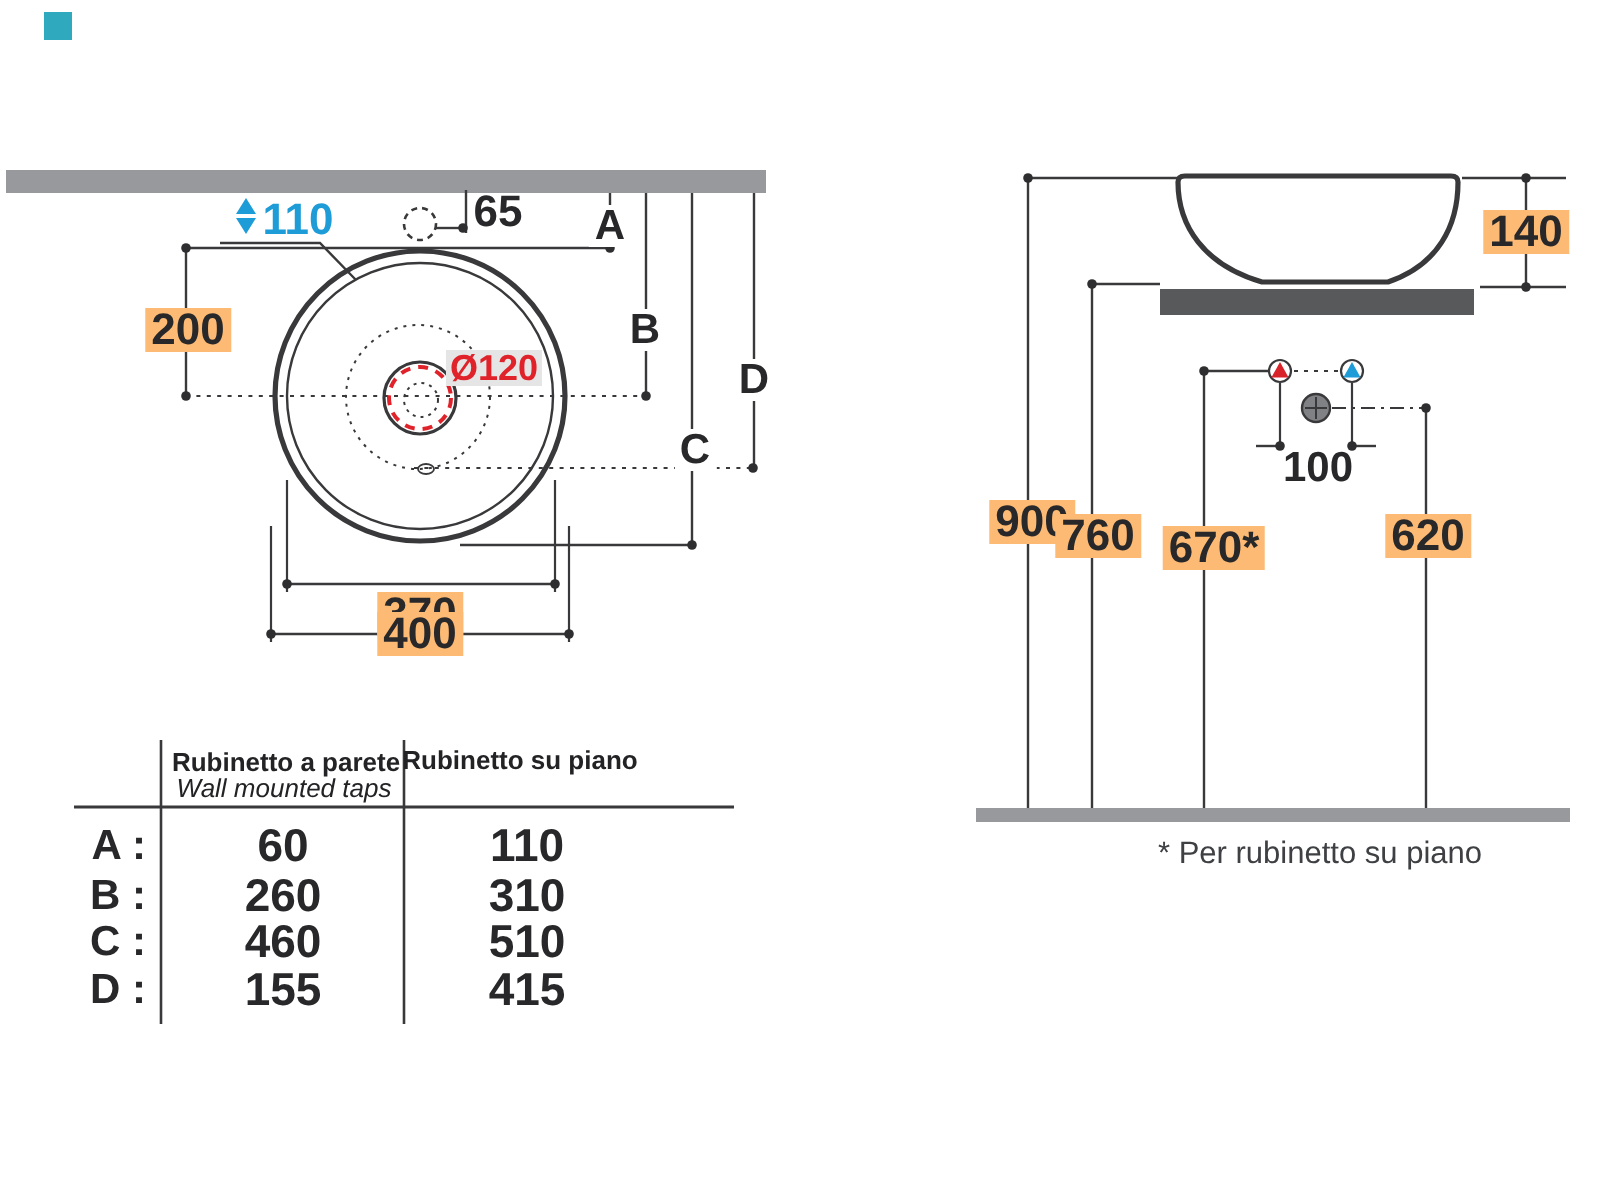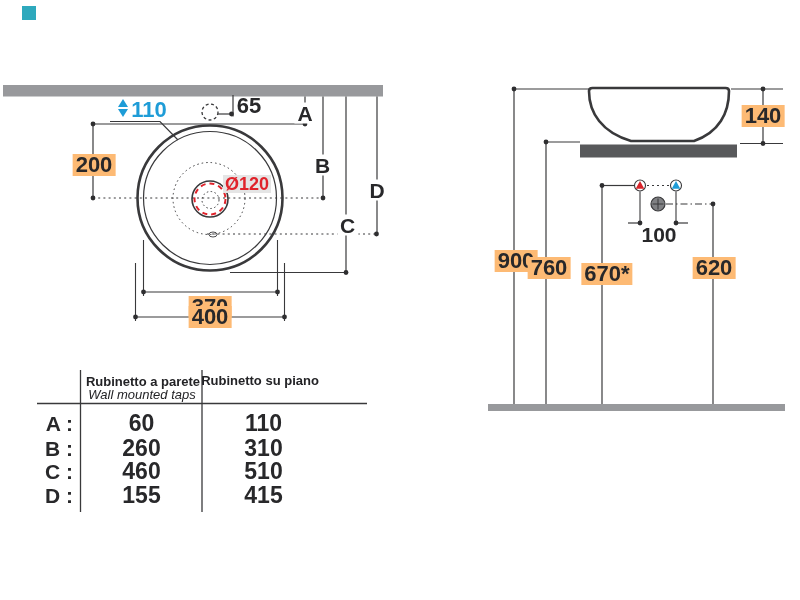--- a/index.html
+++ b/index.html
@@ -1,17 +1,17 @@
 <!DOCTYPE html>
 <html><head>
 <meta charset="utf-8">
 <style>
   html,body{margin:0;padding:0;background:#ffffff;}
   #sheet{position:relative;width:800px;height:600px;background:#fff;
-         font-family:"Liberation Sans",sans-serif;overflow:hidden;}
+         font-family:"Liberation Sans",sans-serif;overflow:hidden;border-radius:21px;}
   #sheet svg{position:absolute;left:0;top:0;}
   .lbl{position:absolute;transform:translate(-50%,-50%);line-height:1;
        white-space:nowrap;color:#28282A;font-weight:bold;}
   .dim{font-size:22px;}
   .dimbg{background:#fdba74;padding:0 3px;}
   .letter{font-size:21px;background:#fff;padding:0 3px;}
   .blue{color:#1E9CD7;}
   .red{color:#E0232B;font-size:18px;background:#e5e5e5;padding:0 2px;}
   .note{font-size:15.5px;font-weight:normal;color:#3E4043;}
   .swatch{position:absolute;left:22px;top:6px;width:14px;height:14px;background:#2EA9BD;}
@@ -156,20 +156,21 @@
   <div class="lbl letter" style="left:377px;top:189.5px;">D</div>
   <div class="lbl dim dimbg" style="left:210px;top:307px;">370</div>
   <div class="lbl dim dimbg" style="left:210px;top:316.5px;">400</div>
 
   <div class="lbl dim dimbg" style="left:763px;top:116px;">140</div>
   <div class="lbl dim dimbg" style="left:516px;top:224.5px;margin-top:36px;">900</div>
   <div class="lbl dim dimbg" style="left:549px;top:268px;">760</div>
   <div class="lbl dim dimbg" style="left:607px;top:274px;">670*</div>
   <div class="lbl dim dimbg" style="left:714px;top:268px;">620</div>
   <div class="lbl" style="left:659px;top:234px;font-size:21px;">100</div>
+  <div class="lbl note" style="left:660px;top:426.5px;">* Per rubinetto su piano</div>
 
   <div class="th" style="left:143px;top:381px;">Rubinetto a parete</div>
   <div class="ti" style="left:142px;top:394px;">Wall mounted taps</div>
   <div class="th" style="left:260px;top:380px;">Rubinetto su piano</div>
 
   <div class="rowlab" style="left:25px;top:423px;">A :</div>
   <div class="rowlab" style="left:25px;top:447.5px;">B :</div>
   <div class="rowlab" style="left:25px;top:471px;">C :</div>
   <div class="rowlab" style="left:25px;top:494.5px;">D :</div>
 

